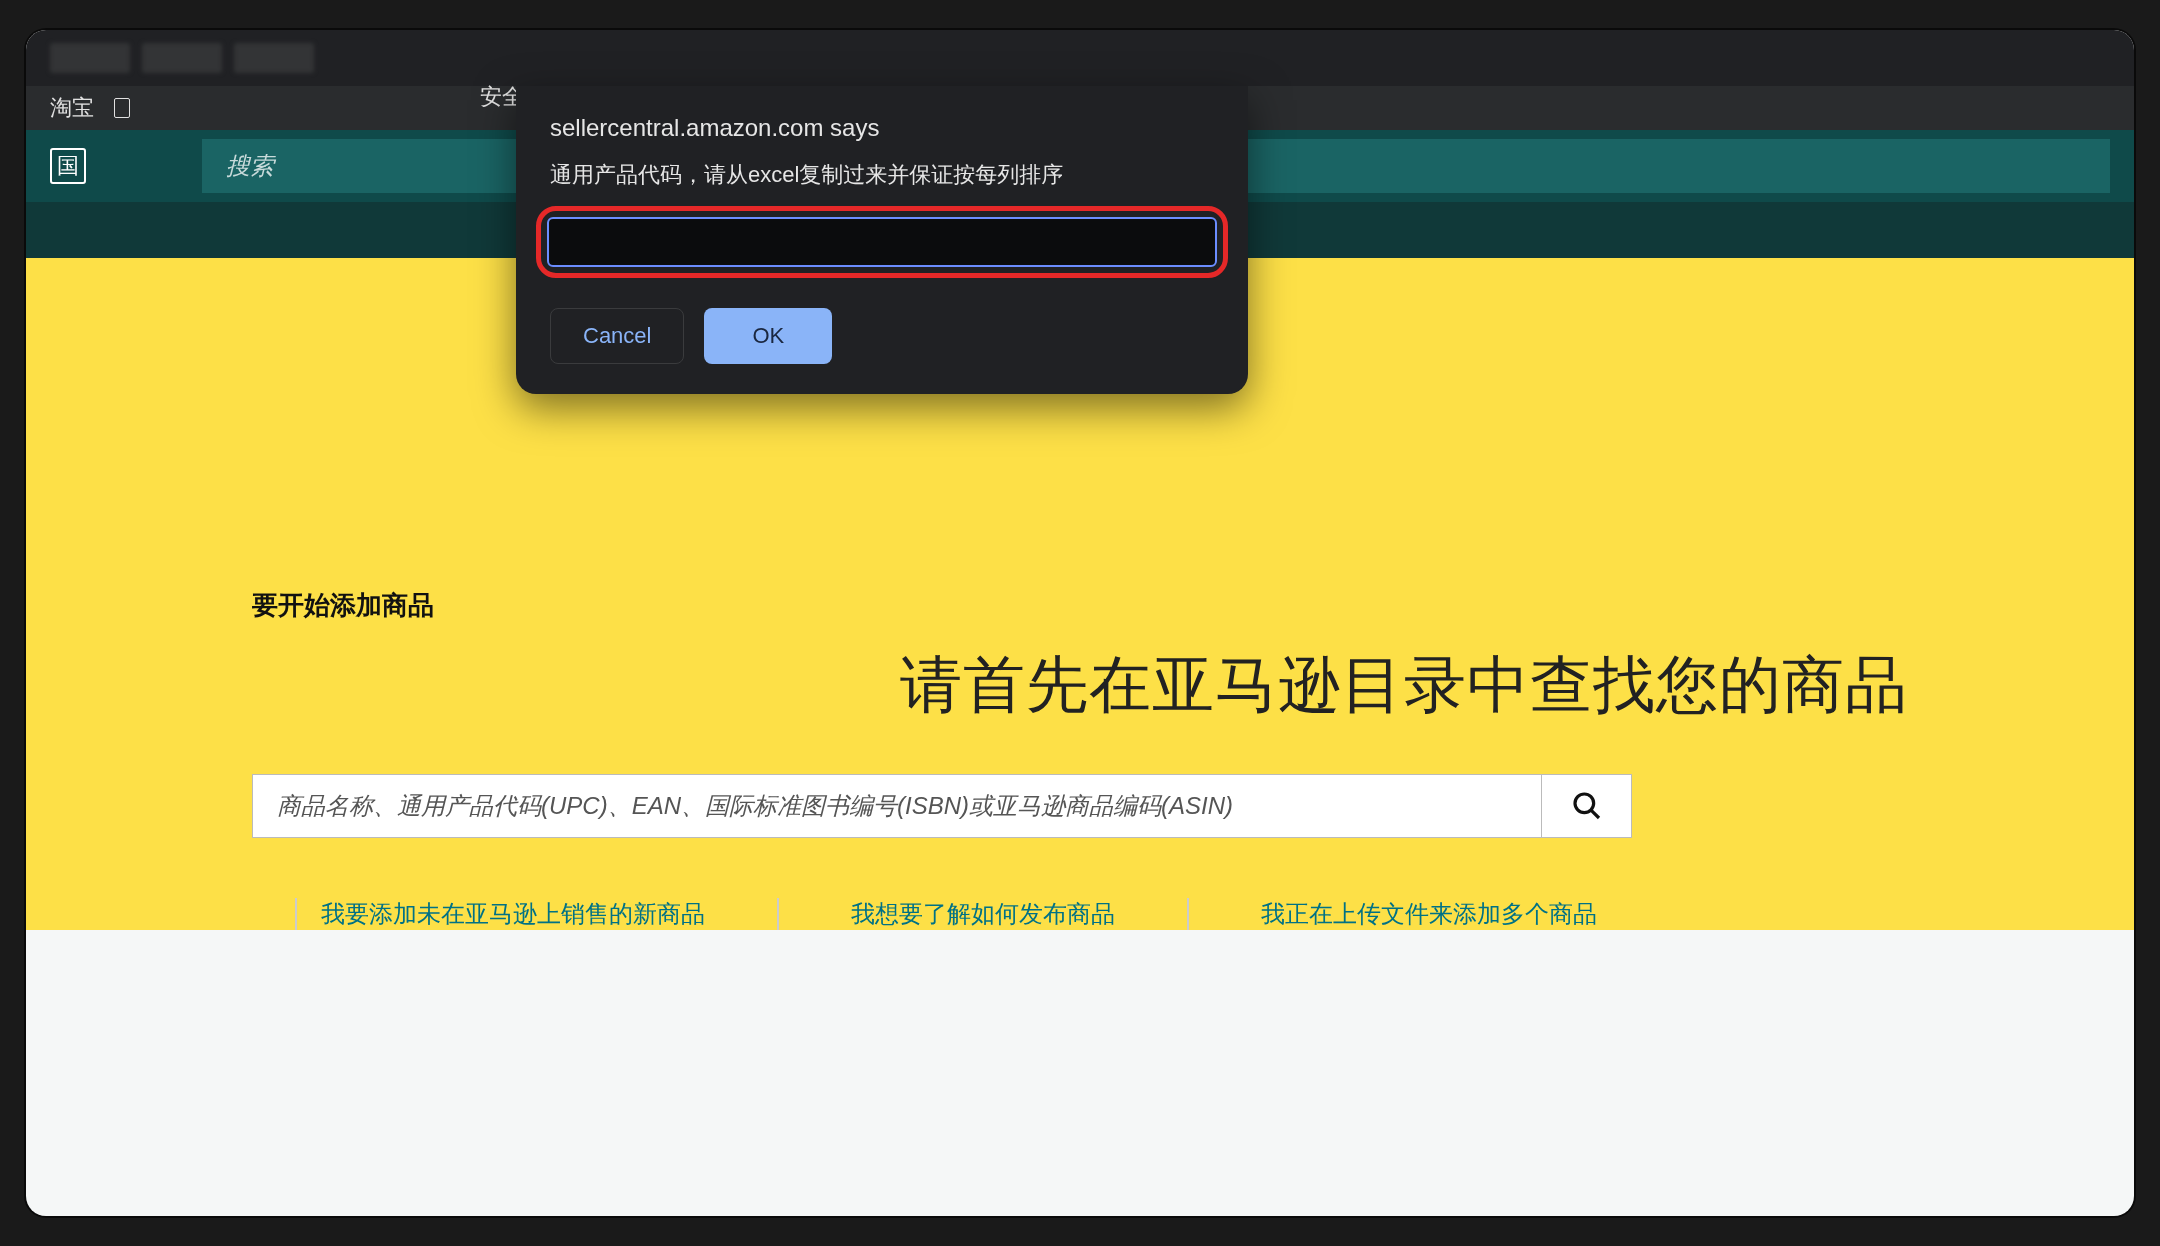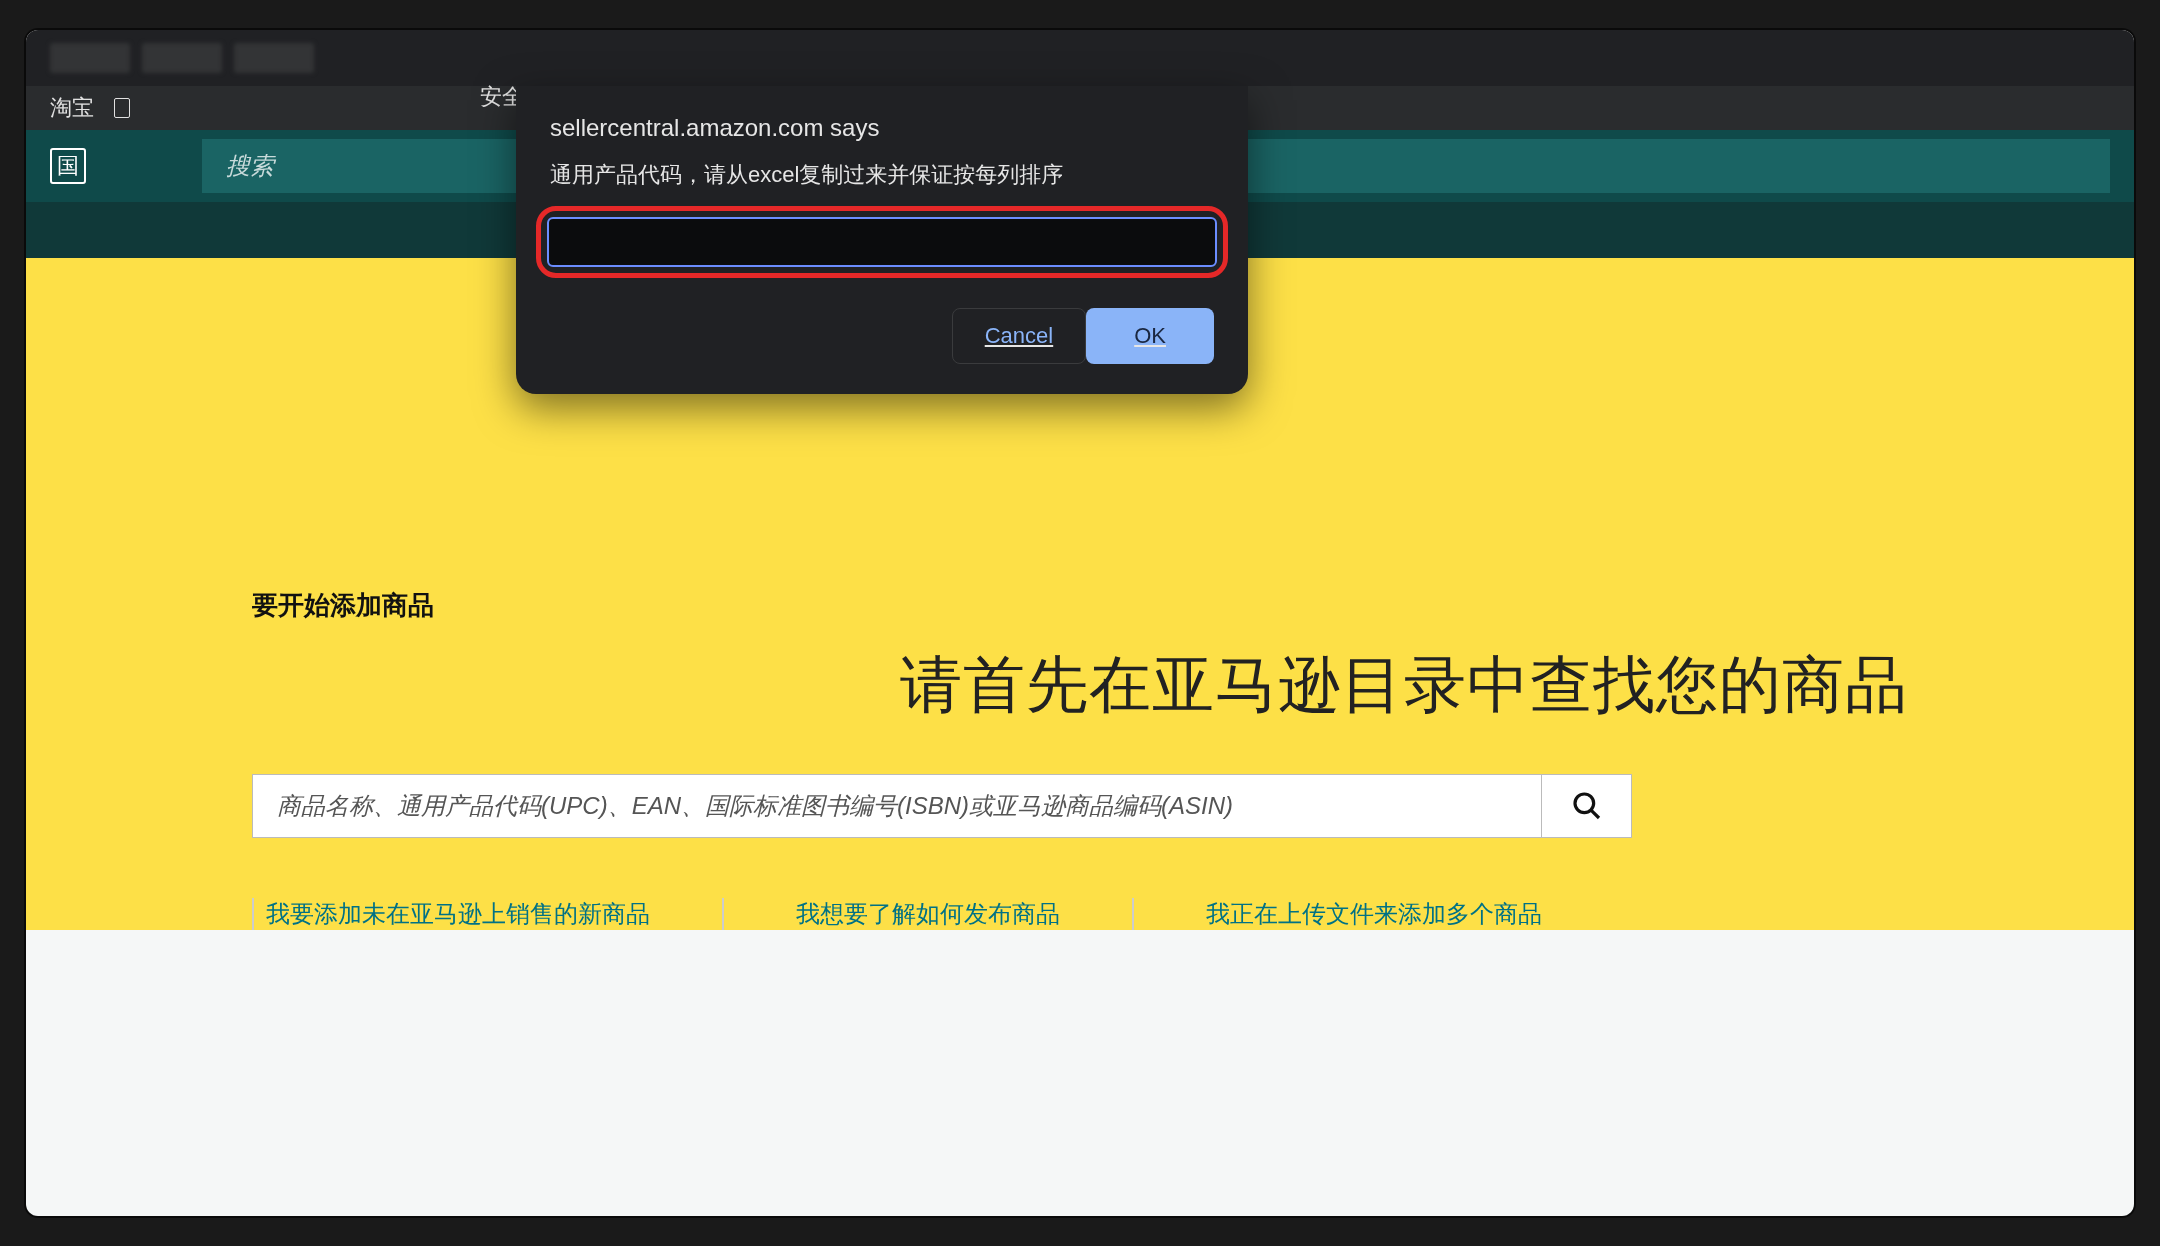--- a/index.html
+++ b/index.html
@@ -7,21 +7,21 @@
       font-family: -apple-system, BlinkMacSystemFont, "Segoe UI", Arial, sans-serif;
       background: #1a1a1a;
       width: 2160px;
       height: 1246px;
       overflow: hidden;
     }
     .window {
       position: absolute;
       top: 30px; left: 26px; right: 26px; bottom: 30px;
       background: #f5f7f7;
-      border-radius: 12px;
+      border-radius: 20px;
       overflow: hidden;
       box-shadow: 0 0 0 2px rgba(0,0,0,0.6);
     }
     .browser-tab-bar {
       height: 56px;
       background: #202124;
       display: flex;
       align-items: center;
       padding-left: 16px;
       gap: 14px;
@@ -148,21 +148,21 @@
       gap: 0;
     }
     .link-cell {
       padding: 0 72px;
       border-left: 2px solid #ccc;
       font-size: 24px;
       color: #007185;
       cursor: pointer;
       white-space: nowrap;
     }
-    .link-cell:first-child { padding-left: 12px; }
+    .link-cell:first-child { padding-left: 24px; margin-left: 43px; }
     .dialog {
       position: absolute;
       top: 56px;
       left: 490px;
       width: 732px;
       background: #202124;
       border-radius: 0 0 20px 20px;
       padding: 28px 34px 30px 34px;
       box-shadow: 0 14px 40px rgba(0,0,0,0.5);
       color: #e6e6e6;
@@ -187,22 +187,21 @@
       background: #0b0c0d;
       border: 2.5px solid #6b8dff;
       border-radius: 6px;
       padding: 0 14px;
       color: #fff;
       font-size: 22px;
       outline: none;
     }
     .dialog-buttons {
       display: flex;
-      justify-content: flex-end;
-      text-decoration: underline;
+      gap: 20px;
     }
     .btn-cancel {
       padding: 14px 32px;
       background: transparent;
       border: 1px solid #3a3b3d;
       border-radius: 8px;
       color: #8ab4f8;
       font-size: 22px;
       cursor: pointer;
     }

